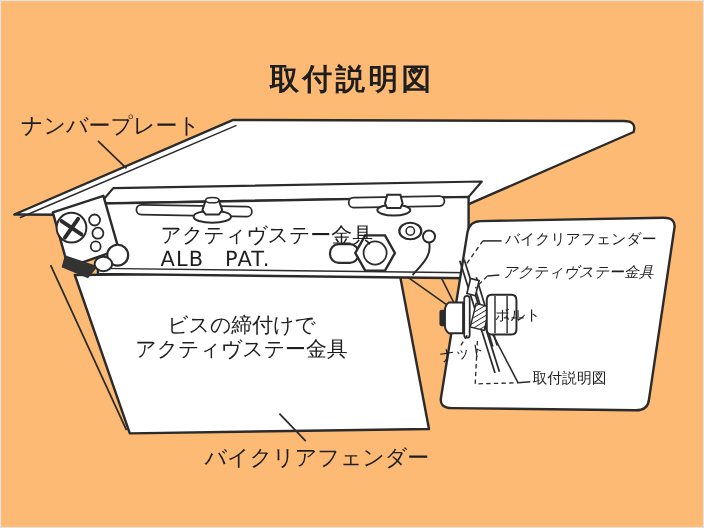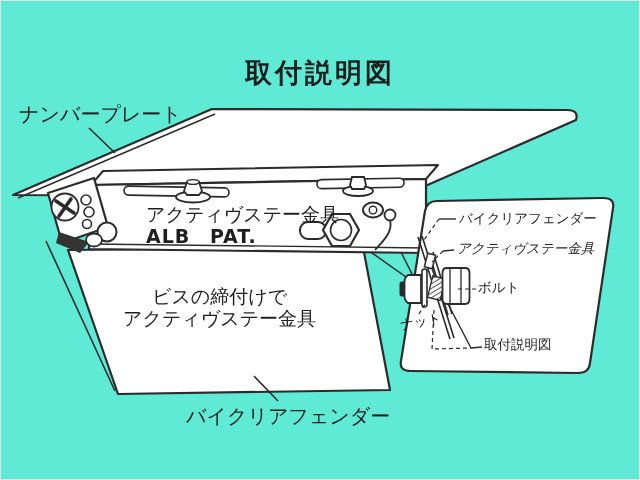--- a/index.html
+++ b/index.html
@@ -1,32 +1,32 @@
 <!DOCTYPE html>
 <html><head>
 <meta charset="utf-8">
 <style>
   html,body{margin:0;padding:0;background:#e9e9e7;}
   #canvas{
     position:relative;width:640px;height:480px;overflow:hidden;
-    background:#5eead4;border:1px solid #e3e3e0;box-sizing:border-box;
+    background:#fdba74;border:1px solid #e3e3e0;box-sizing:border-box;
     font-family:"DejaVu Sans","Liberation Sans",sans-serif;color:#1e1e1e;
   }
   #art{position:absolute;left:0;top:0;}
   .lbl{position:absolute;white-space:nowrap;line-height:1.15;color:#1e1e1e;}
   .title{left:0;right:0;top:56px;text-align:center;font-size:27px;font-weight:600;letter-spacing:3px;}
   .lbl-plate{left:18px;top:102px;font-size:20px;font-weight:500;text-align:right;}
   .lbl-stay1{left:145px;top:203px;font-size:19px;font-weight:500;}
-  .lbl-stay2{left:145px;top:225px;font-size:19px;font-weight:700;word-spacing:12px;letter-spacing:1px;}
+  .lbl-stay2{left:145px;top:225px;font-size:19px;font-weight:400;word-spacing:12px;letter-spacing:1px;}
   .lbl-note{left:122px;top:285px;font-size:19px;font-weight:500;text-align:center;}
   .lbl-fender-bottom{left:185px;top:404px;font-size:20px;font-weight:500;}
   .co{font-size:13.5px;font-weight:500;}
   .co-fender{left:458px;top:210px;}
   .co-stay{left:456px;top:240px;font-style:italic;}
-  .co-bolt{left:477px;top:279px;}
+  .co-bolt{left:449px;top:279px;}
   .co-nut{left:399px;top:313px;transform:rotate(-9deg);}
   .co-washer{left:483px;top:336px;}
 </style>
 </head>
 <body>
 
 <div id="canvas">
 
   <svg id="art" width="640" height="480" viewBox="0 0 640 480">
     <defs>

